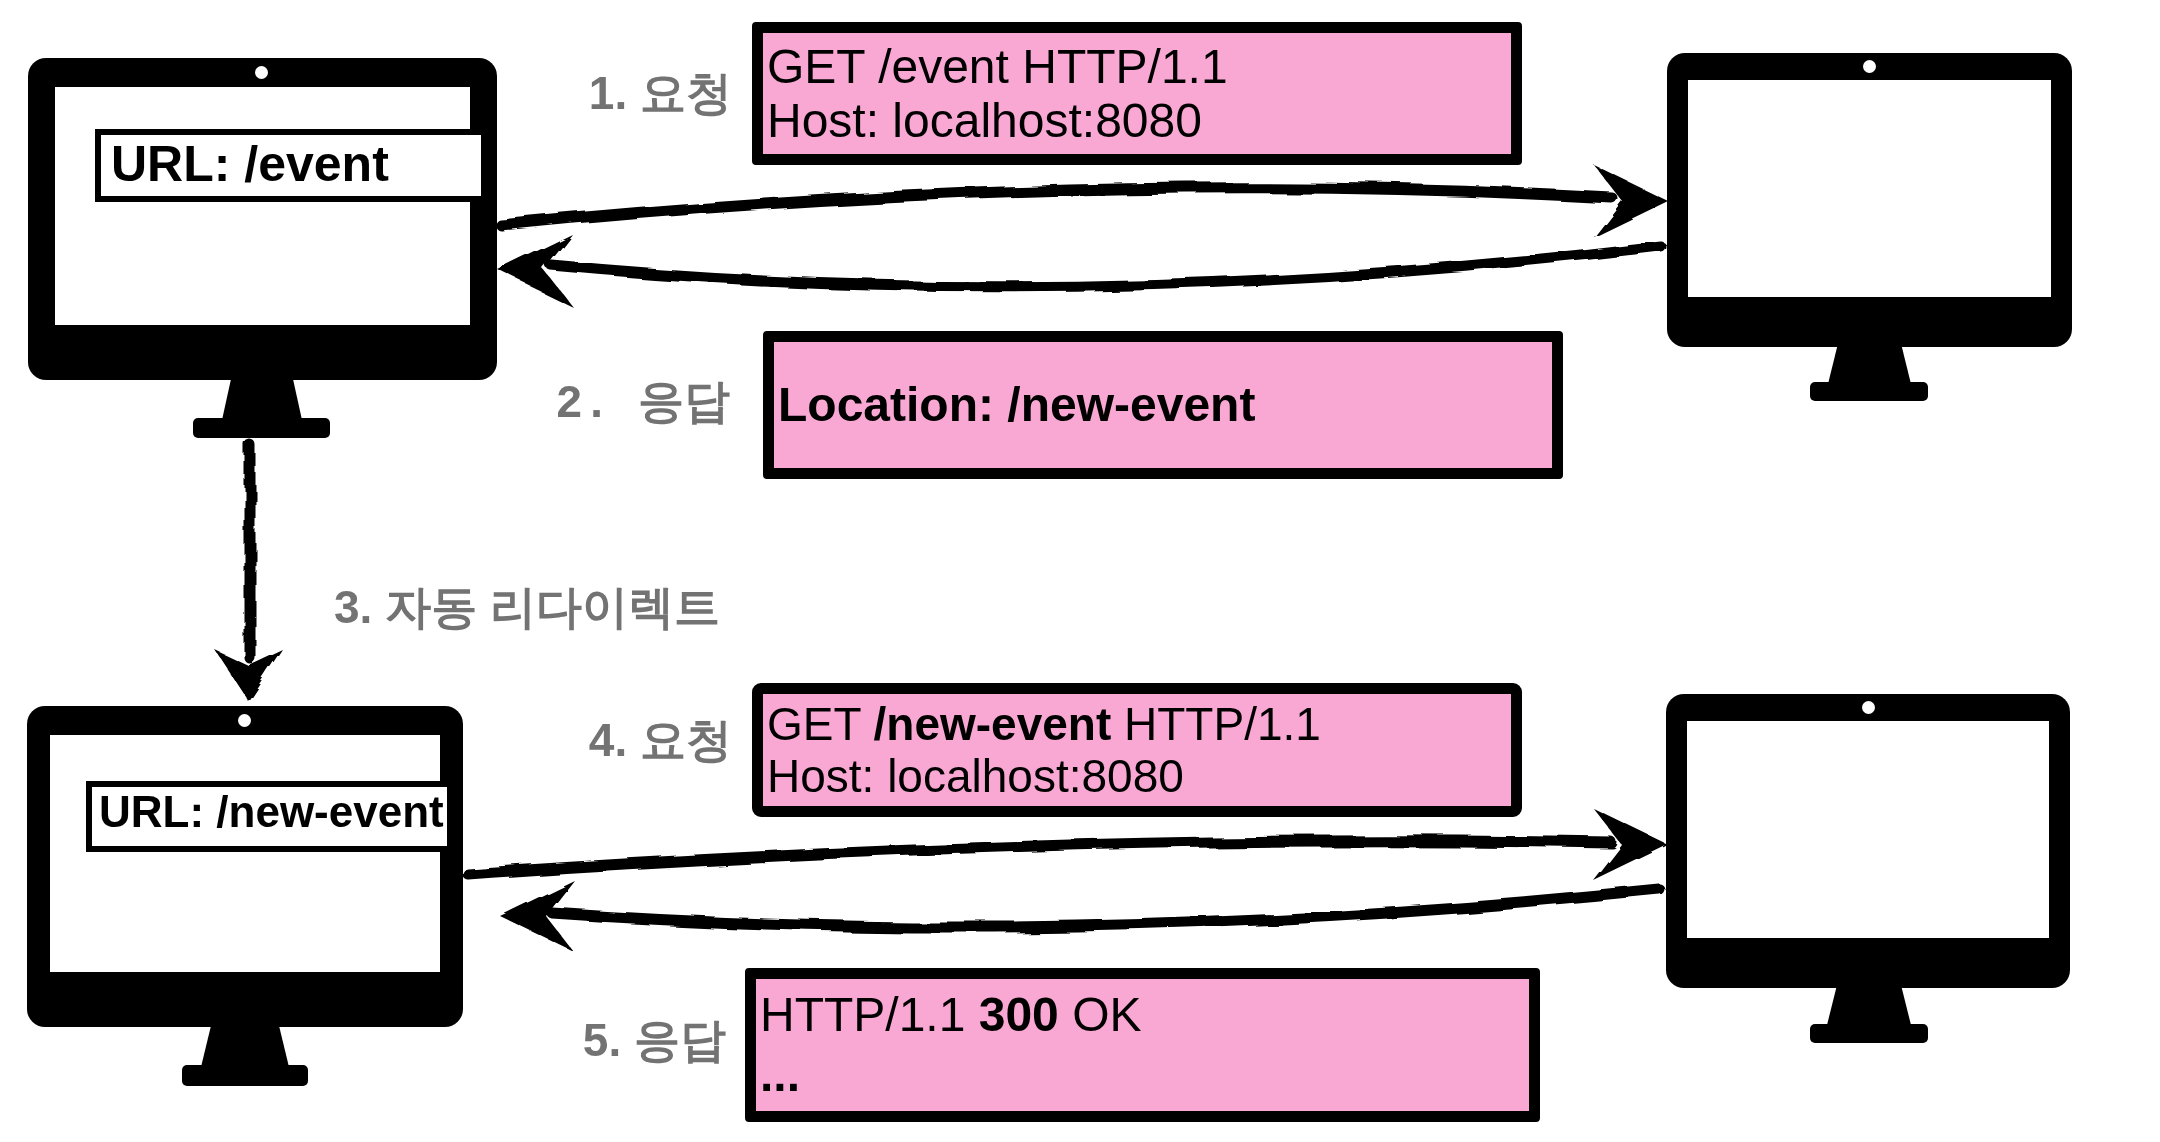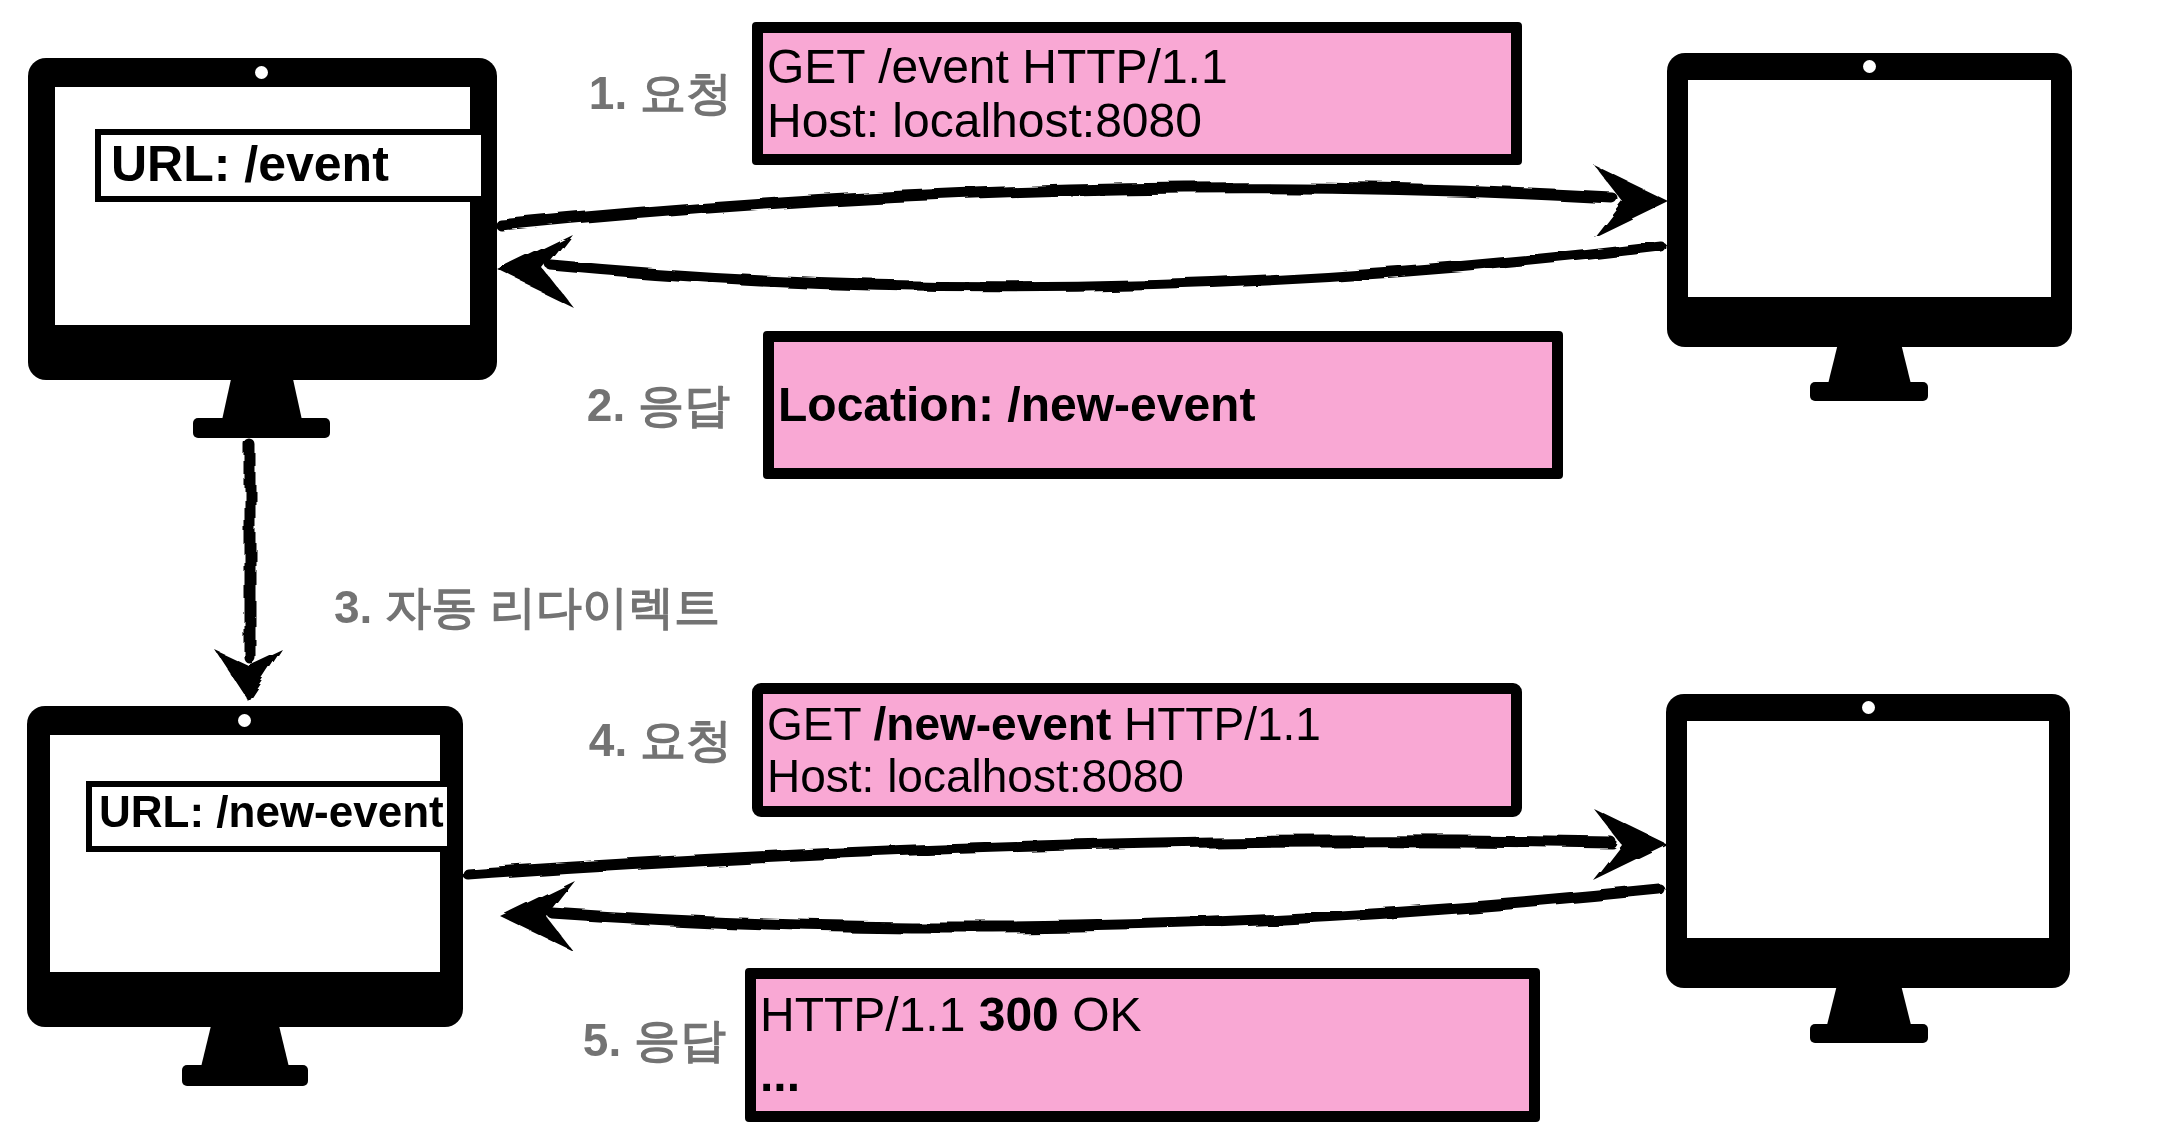--- a/index.html
+++ b/index.html
@@ -38,21 +38,21 @@
   .box-4 .msgline{font-size:46px;line-height:52px;}
   .box-5{left:745px;top:968px;width:795px;height:154px;}
   .box-5 .line-2{margin-top:6px;}
 
   
   .steplabel{
     position:absolute;color:#737373;font-weight:bold;font-size:46px;line-height:54px;
     white-space:nowrap;
   }
   .label-1{right:1428px;top:66px;}
-  .label-2{right:1430px;top:378px;}
+  .label-2{right:1430px;top:378px;font-family:Liberation Mono, monospace;}
   .label-3{left:334px;top:566px;margin-top:14px;}
   .label-4{right:1428px;top:713px;}
   .label-5{right:1434px;top:1013px;}
 
   
   .arrows{position:absolute;left:0;top:0;width:2160px;height:1142px;pointer-events:none;}
 
   
   .m1{left:28px;top:58px;width:469px;height:322px;}
   .m1 .screen{left:27px;top:29px;width:415px;height:238px;}

